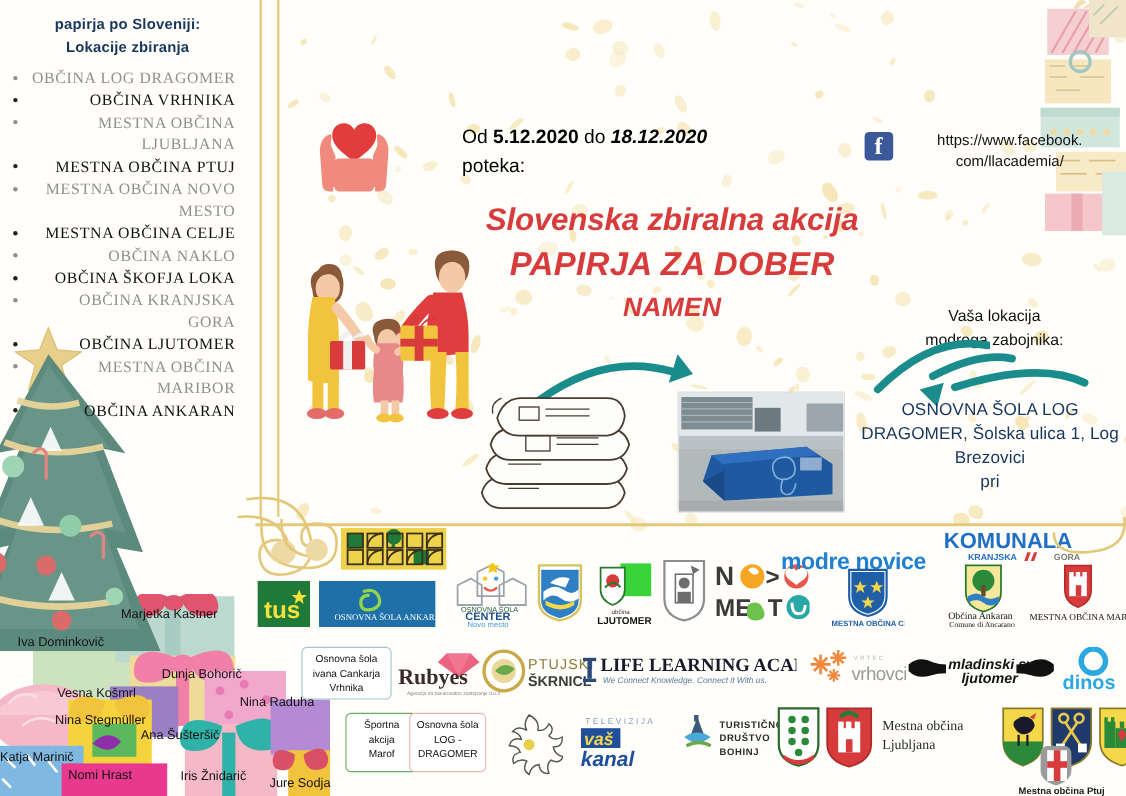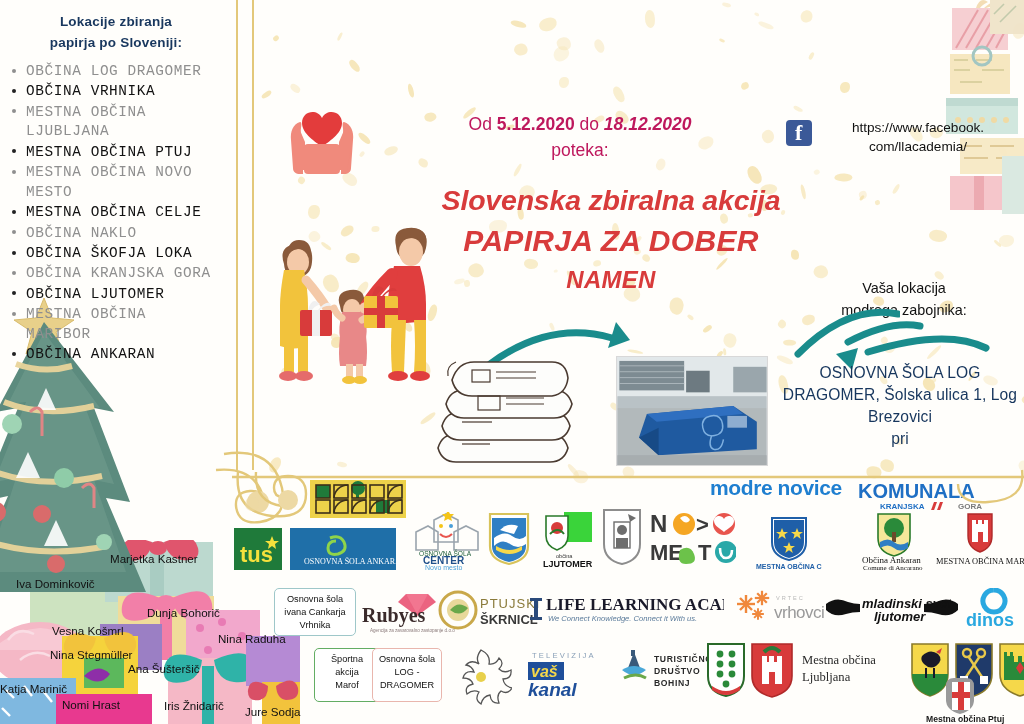--- a/index.html
+++ b/index.html
@@ -31,25 +31,25 @@
     text-align:center;
     font-size:13.5px; font-weight:bold; color:#18375e;
     line-height:1.55; letter-spacing:.2px;
   }
   #sidebar-list {
     position:absolute; top:62px; left:0px; width:232px;
     list-style:none;
   }
   #sidebar-list li {
     position: relative;
-    text-align:left;
+    text-align:right;
     font-size:14.4px;
     line-height:1.35;
     padding: 0 18px 0 26px;
-    font-family: Liberation Mono, monospace;
+    font-family: Liberation Serif, serif;
     letter-spacing: .6px;
     margin-bottom: 1px;
   }
   #sidebar-list li .bullet {
     position:absolute; left:12px; top:.46em;
     width:4px; height:4px; background:#222; border-radius:50%;
   }
   #sidebar-list li.dim { color:#8f8f8f; font-weight:300; }
   #sidebar-list li.dim .bullet { background:#8f8f8f; }
   #sidebar-list li.dark { color:#111; font-weight:400; }
@@ -84,21 +84,21 @@
     letter-spacing:.55px;
     z-index:4;
   }
 
   
   #heart-hands { position:absolute; left:286px; top:98px; width:72px; height:78px; z-index:4; }
 
   
   #dateblock {
     position:absolute; left:420px; top:112px; width:320px;
-    text-align:center; z-index:4; color:#be185d;
+    z-index:4; color:#000000;
   }
   #dateblock .line1 { font-size:17.5px; line-height:1.45; }
   #dateblock .line1 b { font-weight:bold; }
   #dateblock .line1 i { font-weight:bold; font-style:italic; }
   #dateblock .line2 { font-size:17.5px; line-height:1.5; }
 
   
   #fb-block { position:absolute; left:786px; top:118px; width:230px; z-index:7; }
   #fb-icon {
     position:absolute; left:0; top:2px; width:26px; height:26px;
@@ -424,22 +424,22 @@
       <circle cx="70" cy="272" r="9" fill="#d96b6b"></circle>
       <circle cx="118" cy="250" r="8" fill="#9fd4b4"></circle>
 
       <g stroke="#e08585" stroke-width="3" fill="none">
         <path d="M44 120 q8 -8 12 0 l0 24"></path>
         <path d="M96 196 q8 -8 12 0 l0 20"></path>
       </g>
     </svg>
 
     <div id="sidebar-title">
+      <div>papirja po Sloveniji:</div>
       <div>Lokacije zbiranja</div>
-      <div>papirja po Sloveniji:</div>
     </div>
 
     <ul id="sidebar-list">
         <li class="dim"><span class="bullet"></span><span>OBČINA LOG DRAGOMER</span></li>
         <li class="dark"><span class="bullet"></span><span>OBČINA VRHNIKA</span></li>
         <li class="dim"><span class="bullet"></span><span>MESTNA OBČINA LJUBLJANA</span></li>
         <li class="dark"><span class="bullet"></span><span>MESTNA OBČINA PTUJ</span></li>
         <li class="dim"><span class="bullet"></span><span>MESTNA OBČINA NOVO MESTO</span></li>
         <li class="dark"><span class="bullet"></span><span>MESTNA OBČINA CELJE</span></li>
         <li class="dim"><span class="bullet"></span><span>OBČINA NAKLO</span></li>
@@ -821,21 +821,21 @@
       <text x="46" y="24" fill="#3a3a3a" font-family="Liberation Sans, sans-serif" font-size="22" font-weight="bold">&gt;</text>
       <circle cx="74" cy="16" r="11" fill="#e8554d"></circle>
       <path d="M74 11 c-3 -5 -10 -3 -10 2 c0 5 7 8 10 11 c3 -3 10 -6 10 -11 c0 -5 -7 -7 -10 -2z" fill="#ffffff"></path>
       <text x="0" y="52" fill="#3a3a3a" font-family="Liberation Sans, sans-serif" font-size="22" font-weight="bold">ME</text>
       <path d="M30 42 q10 -6 14 4 q4 10 -8 10 q-10 0 -6 -14z" fill="#6cc24a"></path>
       <text x="48" y="52" fill="#3a3a3a" font-family="Liberation Sans, sans-serif" font-size="22" font-weight="bold">T</text>
       <circle cx="76" cy="44" r="11" fill="#2aa8a8"></circle>
       <path d="M70 40 q0 10 6 10 q6 0 6 -8" fill="none" stroke="#ffffff" stroke-width="2.6"></path>
     </svg>
 
-    <div class="logo" style="left:478px; top:0; width:140px; height:26px; color:#1f7fd0; font-size:21px; font-weight:bold; letter-spacing:-.4px;">modre novice</div>
+    <div class="logo" style="left:478px; top:23px; width:140px; height:26px; color:#1f7fd0; font-size:21px; font-weight:bold; letter-spacing:-.4px;">modre novice</div>
 
     <svg class="logo" style="left:524px; top:40px; width:66px; height:56px;" viewBox="0 0 66 56">
       <path d="M16 2 l34 0 0 24 q0 14 -17 18 q-17 -4 -17 -18z" fill="#ffffff" stroke="#1f5fa8" stroke-width="2"></path>
       <path d="M18 4 l30 0 0 22 q0 12 -15 16 q-15 -4 -15 -16z" fill="#1f5fa8"></path>
       <g fill="#f5d84a">
         <path d="M26 12 l1.6 4 4.4 0 -3.5 2.6 1.3 4.4 -3.8 -2.7 -3.8 2.7 1.3 -4.4 -3.5 -2.6 4.4 0z"></path>
         <path d="M41 12 l1.6 4 4.4 0 -3.5 2.6 1.3 4.4 -3.8 -2.7 -3.8 2.7 1.3 -4.4 -3.5 -2.6 4.4 0z"></path>
         <path d="M33 26 l1.6 4 4.4 0 -3.5 2.6 1.3 4.4 -3.8 -2.7 -3.8 2.7 1.3 -4.4 -3.5 -2.6 4.4 0z"></path>
       </g>
       <text x="0" y="53" fill="#1f5fa8" font-family="Liberation Sans, sans-serif" font-size="7" font-weight="bold">MESTNA OBČINA CELJE</text>

